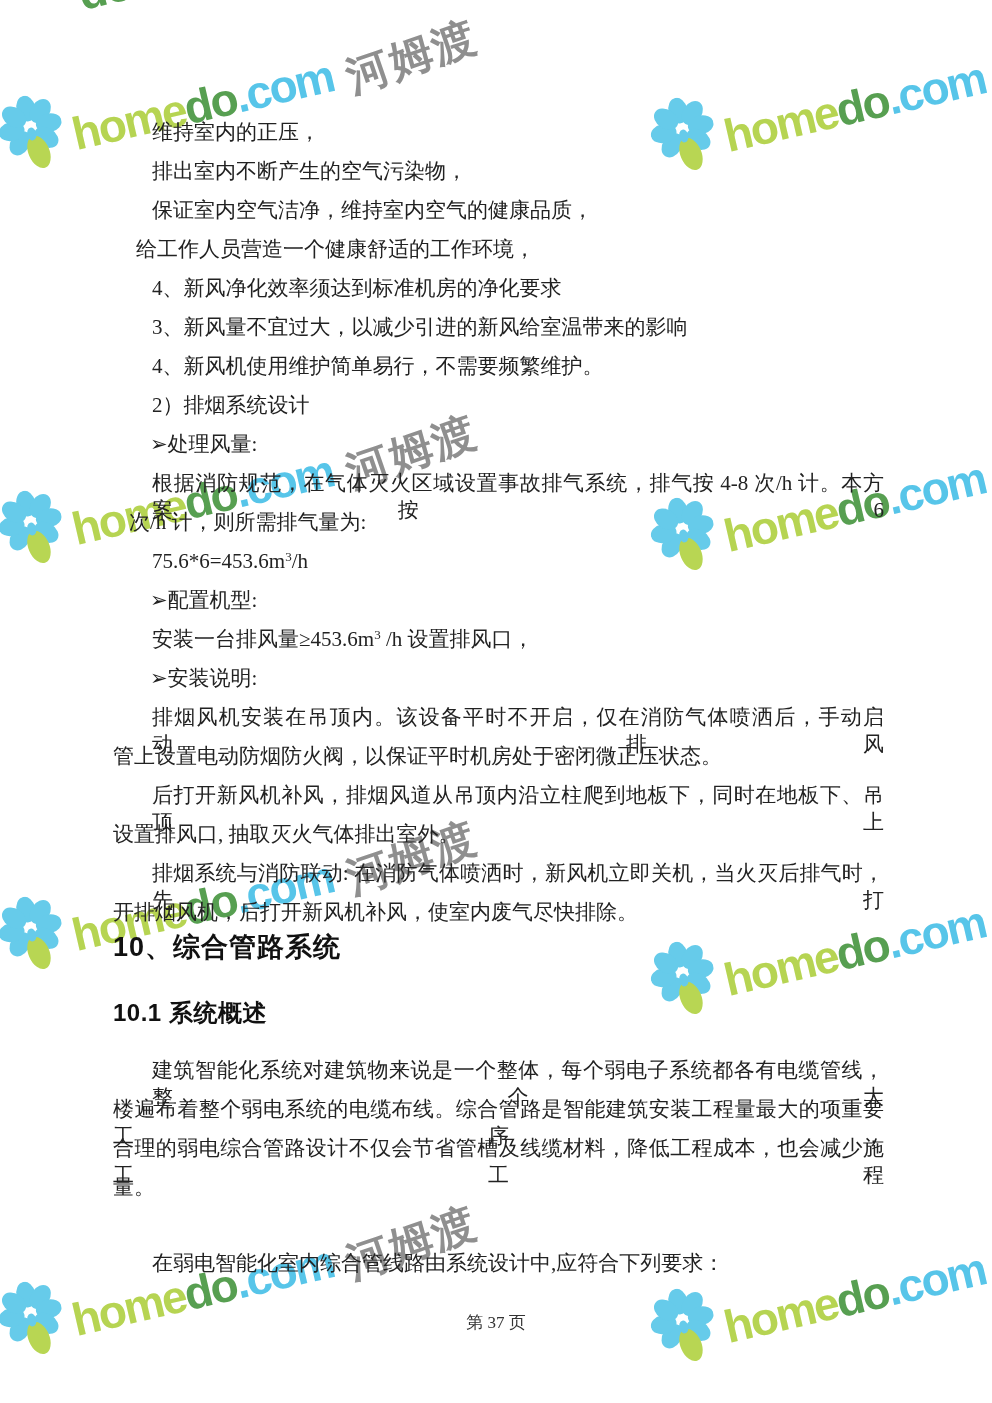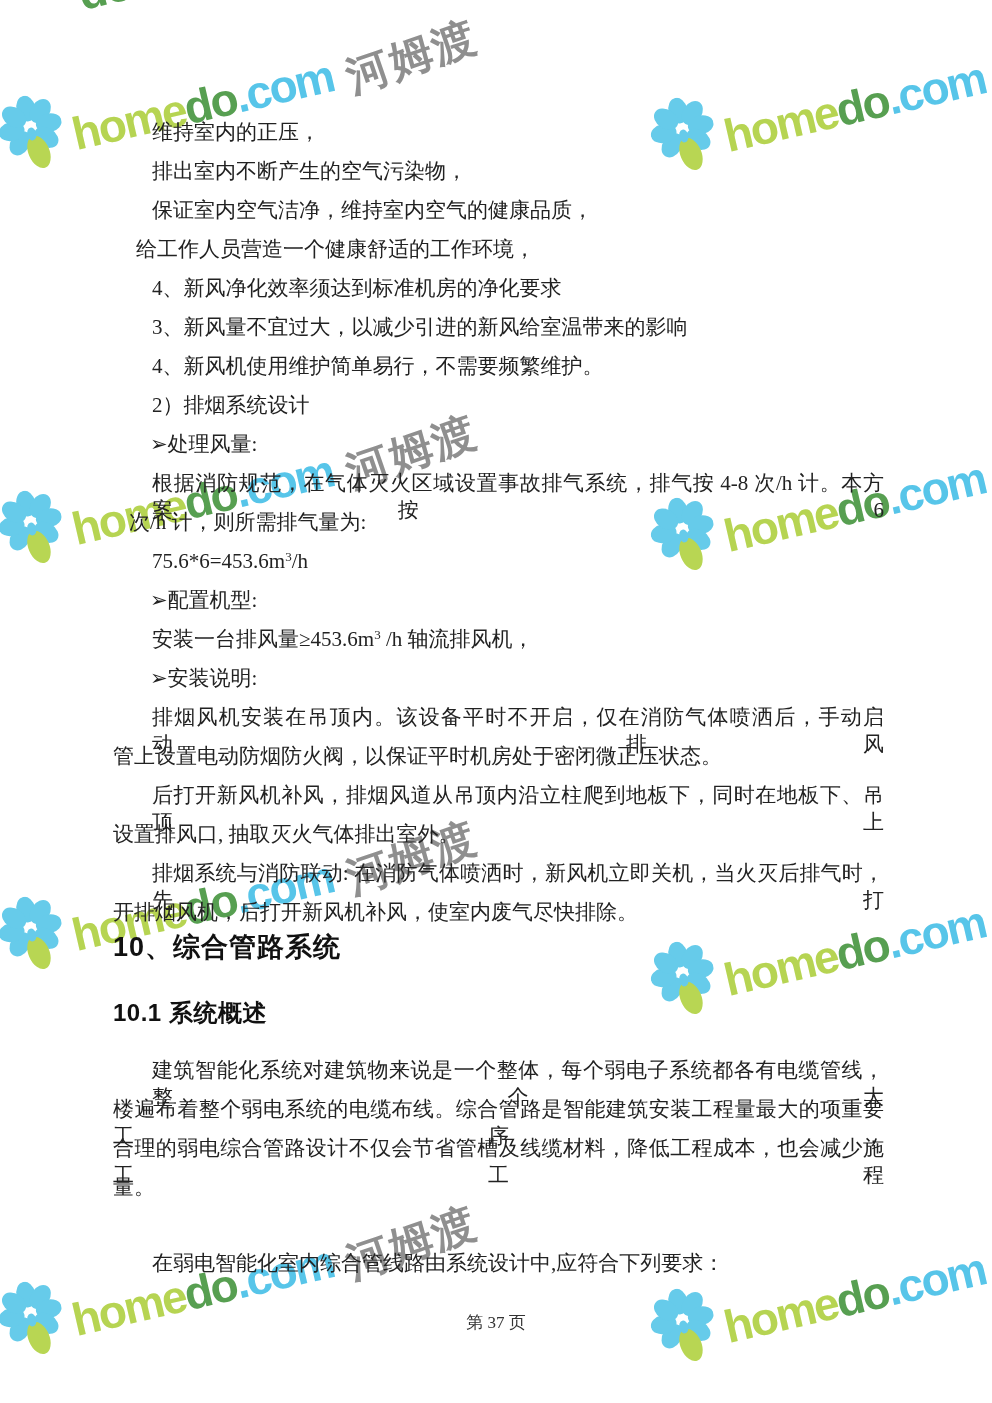--- a/index.html
+++ b/index.html
@@ -255,21 +255,21 @@
       <div class="line nw" style="left: 136px; top: 236px;"><span>给工作人员营造一个健康舒适的工作环境，</span></div>
       <div class="line nw" style="left: 152px; top: 275px;"><span>4、新风净化效率须达到标准机房的净化要求</span></div>
       <div class="line nw" style="left: 152px; top: 314px;"><span>3、新风量不宜过大，以减少引进的新风给室温带来的影响</span></div>
       <div class="line nw" style="left: 152px; top: 353px;"><span>4、新风机使用维护简单易行，不需要频繁维护。</span></div>
       <div class="line nw" style="left: 152px; top: 392px;"><span>2）排烟系统设计</span></div>
       <div class="line nw" style="left: 150px; top: 431px;"><span>➢处理风量:</span></div>
       <div class="line just" style="left: 152px; top: 470px; width: 732px;"><span>根据消防规范，在气体灭火区域设置事故排气系统，排气按 4-8 次/h 计。本方案按 6</span></div>
       <div class="line nw" style="left: 129px; top: 509px;"><span>次/h 计，则所需排气量为:</span></div>
       <div class="line nw" style="left: 152px; top: 548px;"><span>75.6*6=453.6m</span><sup>3</sup><span>/h</span></div>
       <div class="line nw" style="left: 150px; top: 587px;"><span>➢配置机型:</span></div>
-      <div class="line nw" style="left: 152px; top: 626px;"><span>安装一台排风量≥453.6m</span><sup>3</sup><span> /h 轴流排风机，</span></div>
+      <div class="line nw" style="left: 152px; top: 626px;"><span>安装一台排风量≥453.6m</span><sup>3</sup><span> /h 设置排风口，</span></div>
       <div class="line nw" style="left: 150px; top: 665px;"><span>➢安装说明:</span></div>
       <div class="line just" style="left: 152px; top: 704px; width: 732px;"><span>排烟风机安装在吊顶内。该设备平时不开启，仅在消防气体喷洒后，手动启动。排风</span></div>
       <div class="line nw" style="left: 113px; top: 743px;"><span>管上设置电动防烟防火阀，以保证平时机房处于密闭微正压状态。</span></div>
       <div class="line just" style="left: 152px; top: 782px; width: 732px;"><span>后打开新风机补风，排烟风道从吊顶内沿立柱爬到地板下，同时在地板下、吊顶上</span></div>
       <div class="line nw" style="left: 113px; top: 821px;"><span>设置排风口, 抽取灭火气体排出室外。</span></div>
       <div class="line just" style="left: 152px; top: 860px; width: 732px;"><span>排烟系统与消防联动: 在消防气体喷洒时，新风机立即关机，当火灭后排气时，先打</span></div>
       <div class="line nw" style="left: 113px; top: 899px;"><span>开排烟风机，后打开新风机补风，使室内废气尽快排除。</span></div>
       <div class="line h1 nw" style="left: 113px; top: 934px;"><span>10、综合管路系统</span></div>
       <div class="line h2 nw" style="left: 113px; top: 999px;"><span>10.1 系统概述</span></div>
       <div class="line just" style="left: 152px; top: 1057px; width: 732px;"><span>建筑智能化系统对建筑物来说是一个整体，每个弱电子系统都各有电缆管线，整个大</span></div>

